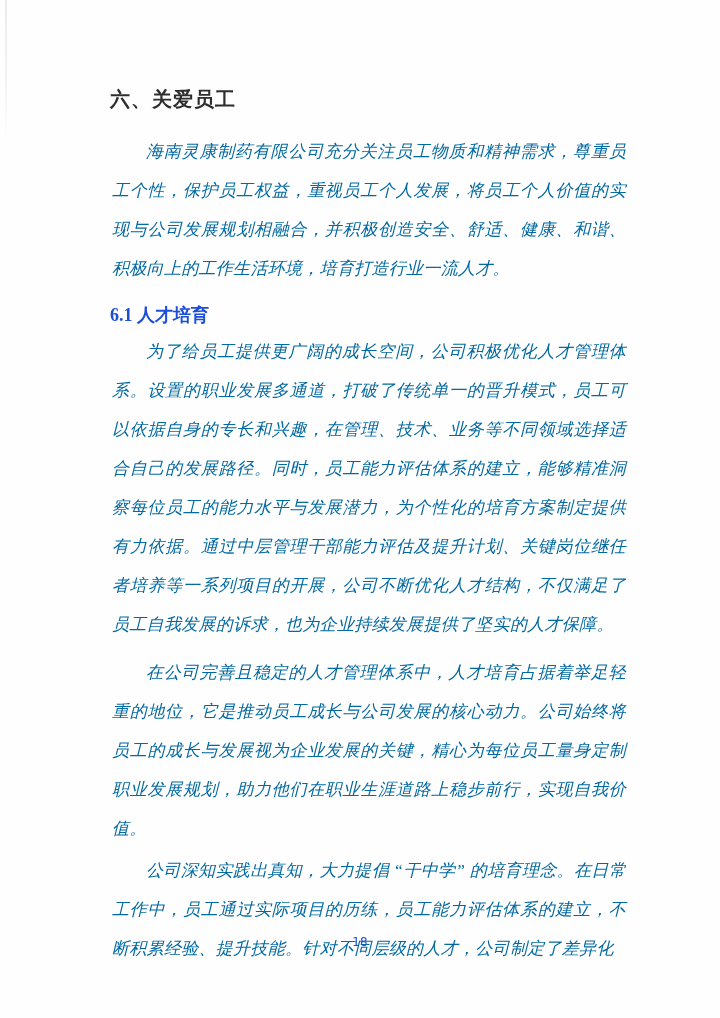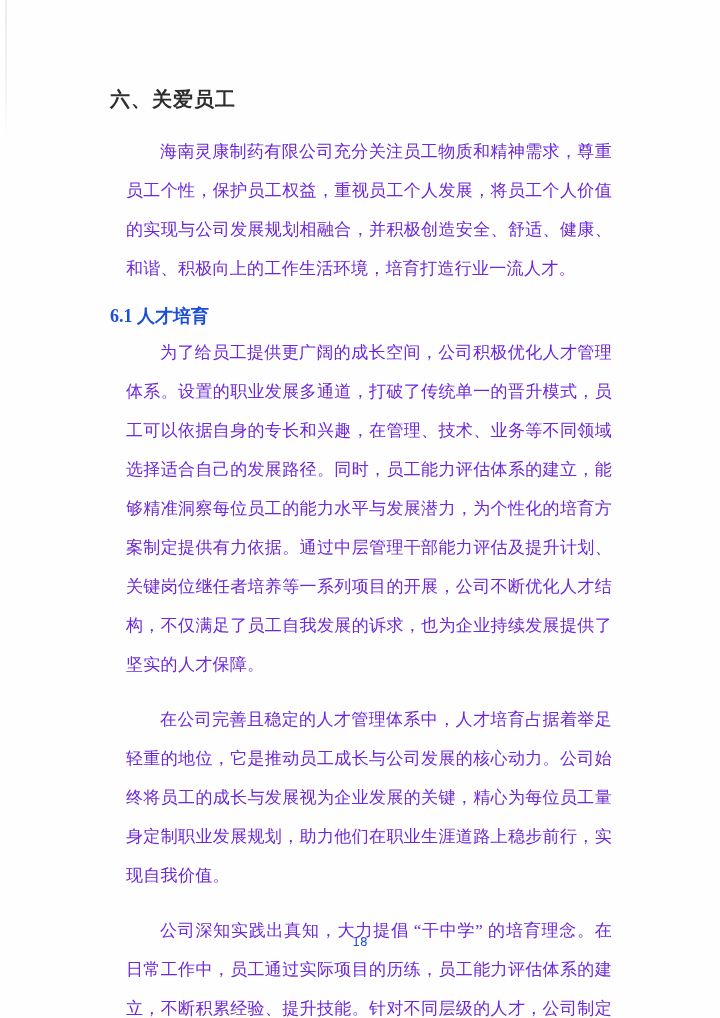--- a/index.html
+++ b/index.html
@@ -33,28 +33,29 @@
   }
   .chapter-title {
     margin: 86px 0 0 0;
     font-size: 20px;
     line-height: 26px;
     font-weight: bold;
     color: #2e2e2e;
     letter-spacing: 1px;
   }
   .body-para {
-    margin: 16px;
+    margin: 2px;
     font-size: 17px;
     line-height: 39px;
     text-align: justify;
     text-justify: inter-ideograph;
     text-indent: 2em;
     letter-spacing: 0.3px;
-    color: #6d28d9;
+    color: #0369a1;
+    font-style: italic;
   }
   .intro-para      { margin-top: 20px; }
   .section-heading {
     margin: 15px 0 0 0;
     font-size: 18px;
     line-height: 24px;
     font-weight: bold;
     color: #1d4ed8;
   }
   .para-1 { margin-top: 9px; }

